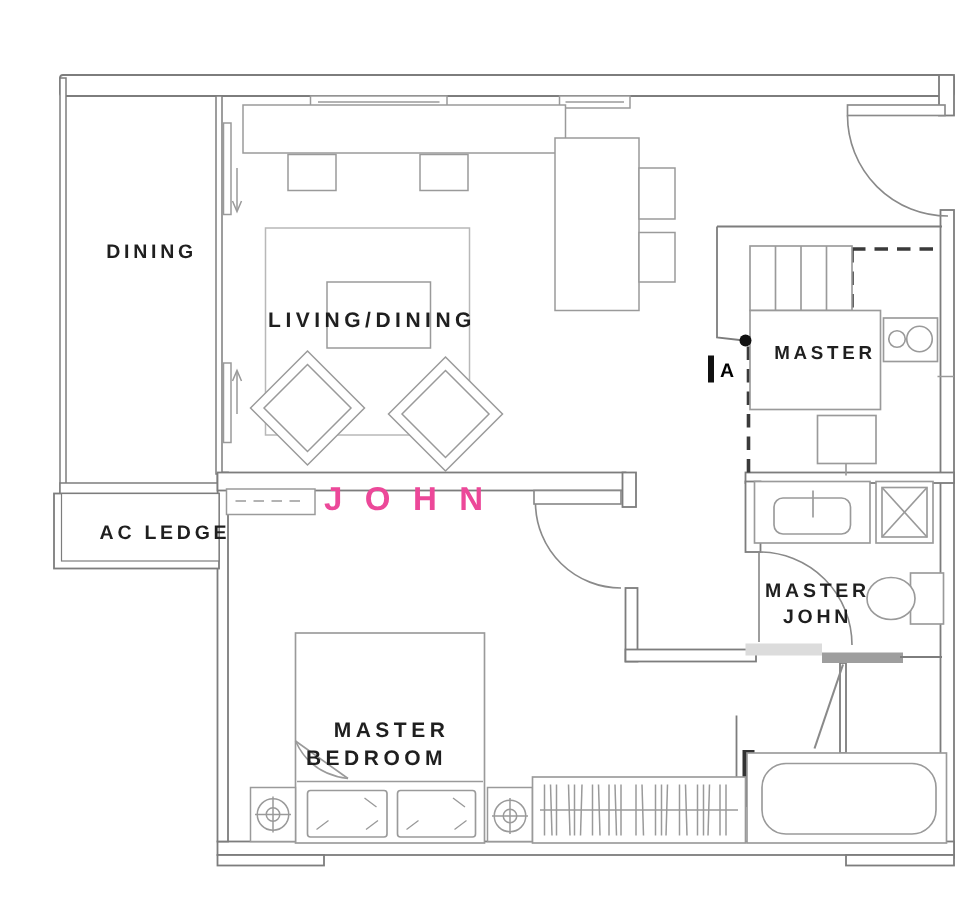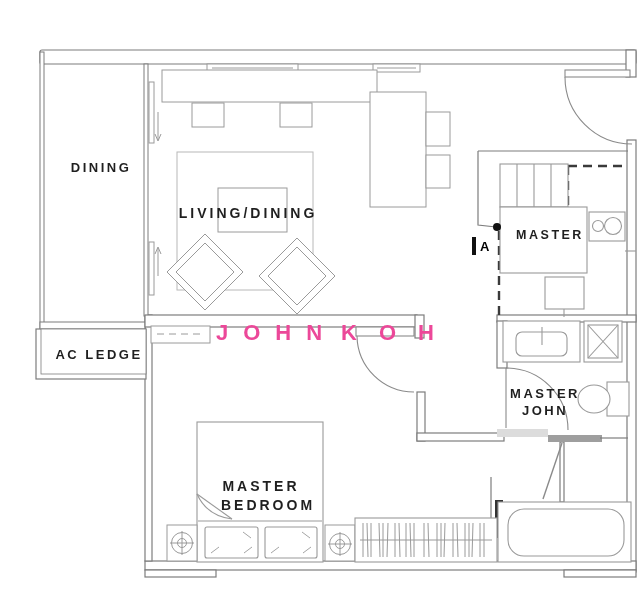--- a/index.html
+++ b/index.html
@@ -10,23 +10,23 @@
        font-family:"Liberation Sans", sans-serif;}
   .room{font-size:13px;letter-spacing:2.5px;}
   .big{font-size:14px;letter-spacing:3px;margin-top:47px;}
   .ctr{transform:translateX(-50%);}
   .wm{position:absolute;color:#ec4899;font-weight:bold;font-size:22px;}
   .mark-a{position:absolute;font-size:13px;font-weight:bold;color:#000;}
   
   #lbl-balcony{left:101px;top:160px;}
   #lbl-living{left:248px;top:158px;}
   #lbl-kitchen{left:550px;top:228px;font-size:12.5px;}
-  #lbl-acledge{left:99px;top:347px;}
+  #lbl-acledge{left:110px;top:347px;}
   #lbl-mbr1{left:261px;top:431px;}
-  #lbl-mbr2{left:268px;top:450px;}
+  #lbl-mbr2{left:251px;top:450px;}
   #lbl-mb1{left:545px;top:386px;}
   #lbl-mb2{left:545px;top:403px;}
   #wm-1{left:216px;top:320px;letter-spacing:15px;}
   #wm-2{left:341px;top:320px;letter-spacing:22px;}
   #lbl-a{left:480px;top:239px;}
 </style>
 </head>
 <body>
 
 <div id="plan">
@@ -222,21 +222,20 @@
     <line x1="588" y1="325" x2="618" y2="358"></line>
     <line x1="618" y1="325" x2="588" y2="358"></line>
     <rect x="607" y="382" width="22" height="34"></rect>
     <ellipse cx="594" cy="399" rx="16" ry="14"></ellipse>
     <rect x="498" y="502" width="133" height="60"></rect>
     <rect x="508" y="509" width="116" height="47" rx="16"></rect>
   </g>
 </svg>
 
   <span class="wm" id="wm-1">JOHN</span>
-  <span class="wm" id="wm-2">KOH</span>
 
   <div class="lbl room ctr" id="lbl-balcony">DINING</div>
   <div class="lbl big ctr" id="lbl-living">LIVING/DINING</div>
   <div class="lbl room ctr" id="lbl-kitchen">MASTER</div>
   <div class="lbl room ctr" id="lbl-acledge">AC LEDGE</div>
   <div class="lbl big ctr" id="lbl-mbr1">MASTER</div>
   <div class="lbl big ctr" id="lbl-mbr2">BEDROOM</div>
   <div class="lbl room ctr" id="lbl-mb1">MASTER</div>
   <div class="lbl room ctr" id="lbl-mb2">JOHN</div>
   <div class="mark-a" id="lbl-a">A</div>

